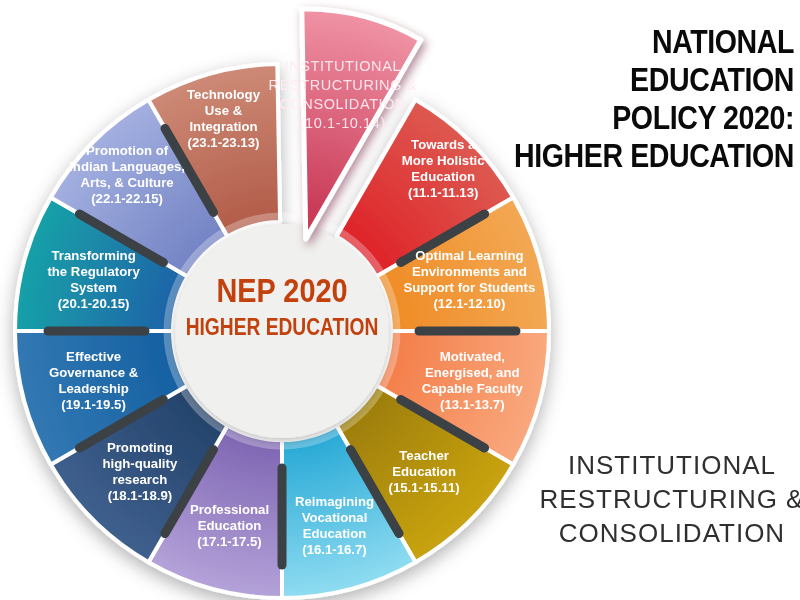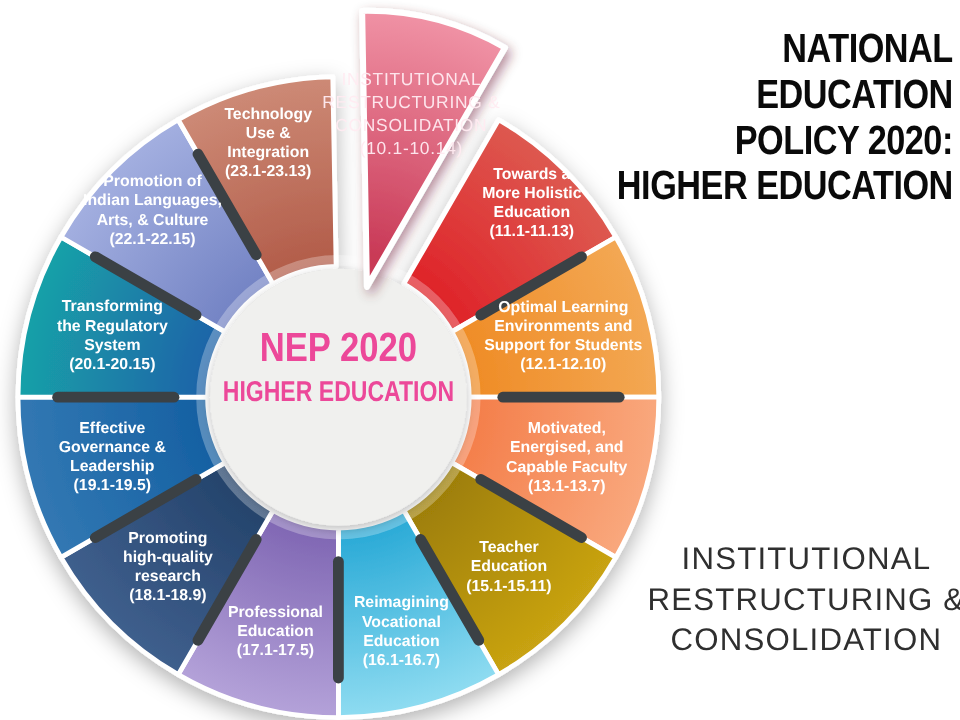--- a/index.html
+++ b/index.html
@@ -16,21 +16,21 @@
     transform:scaleX(0.84);transform-origin:100% 0;
   }
   .side-caption{
     position:absolute;top:448px;left:520px;width:304px;
     text-align:center;color:#2f2f2f;
     font-size:26px;line-height:34px;font-weight:400;
     letter-spacing:1px;white-space:pre-line;
   }
   .center-label{
     position:absolute;left:132px;top:272px;width:300px;
-    text-align:center;color:#ec4899;
+    text-align:center;color:#c2410c;
   }
   .center-label .l1{
     font-size:34px;line-height:36px;font-weight:800;letter-spacing:0;
     transform:scaleX(0.85);transform-origin:50% 50%;
   }
   .center-label .l2{
     font-size:24px;line-height:26px;font-weight:800;margin-top:6px;
     transform:scaleX(0.80);transform-origin:50% 50%;
   }
 </style>

